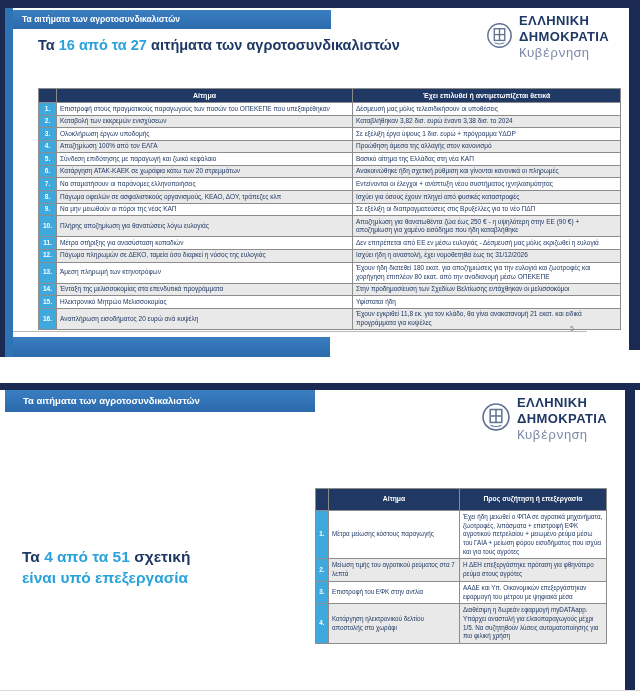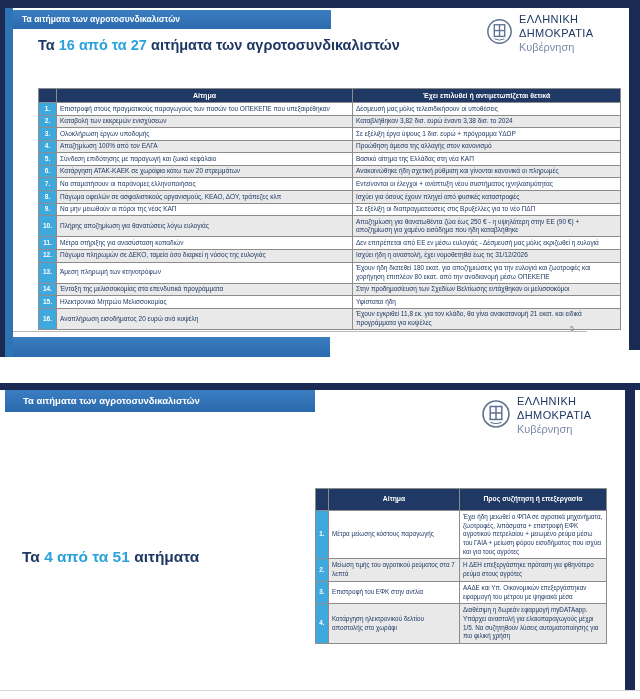--- a/index.html
+++ b/index.html
@@ -20,22 +20,22 @@
   .banner{position:absolute;background:linear-gradient(180deg,#3a7ec2,#2b6aac);color:#fff;
           font-weight:bold;overflow:hidden;white-space:nowrap;}
   .banner1{left:13px;top:10px;width:318px;height:19px;font-size:8.5px;line-height:19px;padding-left:9px;box-sizing:border-box;}
   .banner1b{left:13px;top:337px;width:317px;height:20px;}
   .banner2{left:5px;top:390px;width:310px;height:22px;font-size:9.5px;line-height:22px;padding-left:18px;box-sizing:border-box;}
   
   .logo{position:absolute;display:flex;align-items:center;gap:6px;}
   .logo1{left:486px;top:13px;}
   .logo2{left:481px;top:395px;}
   .logo-text{display:flex;flex-direction:column;line-height:1.25;}
-  .logo-name{font-size:11px;font-weight:normal;color:#1f3864;letter-spacing:.4px;}
-  .logo-sub{font-size:11px;color:#7c8aa8;}
+  .logo-name{font-size:13px;font-weight:bold;color:#1f3864;letter-spacing:.4px;}
+  .logo-sub{font-size:13px;color:#7c8aa8;font-family:Liberation Mono, monospace;}
   
   .bigtitle{position:absolute;font-weight:bold;color:#1f3864;}
   .title1{left:38px;top:36px;font-size:14.5px;line-height:19px;}
   .title2{left:22px;top:546px;font-size:15.5px;line-height:21px;}
   .hl{color:#2aa2db;}
   
   table{position:absolute;border-collapse:collapse;table-layout:fixed;background:#fff;}
   th,td{border:1px solid #8c8c8c;box-sizing:border-box;}
   th{background:#1f3864;color:#fff;font-weight:bold;text-align:center;vertical-align:middle;}
   td{color:#1f3864;vertical-align:middle;word-wrap:break-word;}
@@ -202,21 +202,22 @@
         <path d="M14 34 Q22 38 30 34" fill="none" stroke="#5f7292" stroke-width="1.6"></path>
       </svg>
     </span>
     <span class="logo-text">
       <span class="logo-name">ΕΛΛΗΝΙΚΗ ΔΗΜΟΚΡΑΤΙΑ</span>
       <span class="logo-sub">Κυβέρνηση</span>
     </span>
   </div>
 
   <div class="bigtitle title2">
-    <div><span>Τα </span><span class="hl">4 από τα 51</span><span> αιτήματα</span></div>
+    <div><span>Τα </span><span class="hl">4 από τα 51</span><span> σχετική</span></div>
+    <div class="hl">είναι υπό επεξεργασία</div>
   </div>
 
   <table class="table2">
     <colgroup>
         <col style="width:13px">
         <col style="width:131px">
         <col style="width:147px">
       </colgroup>
     <thead>
       <tr>

